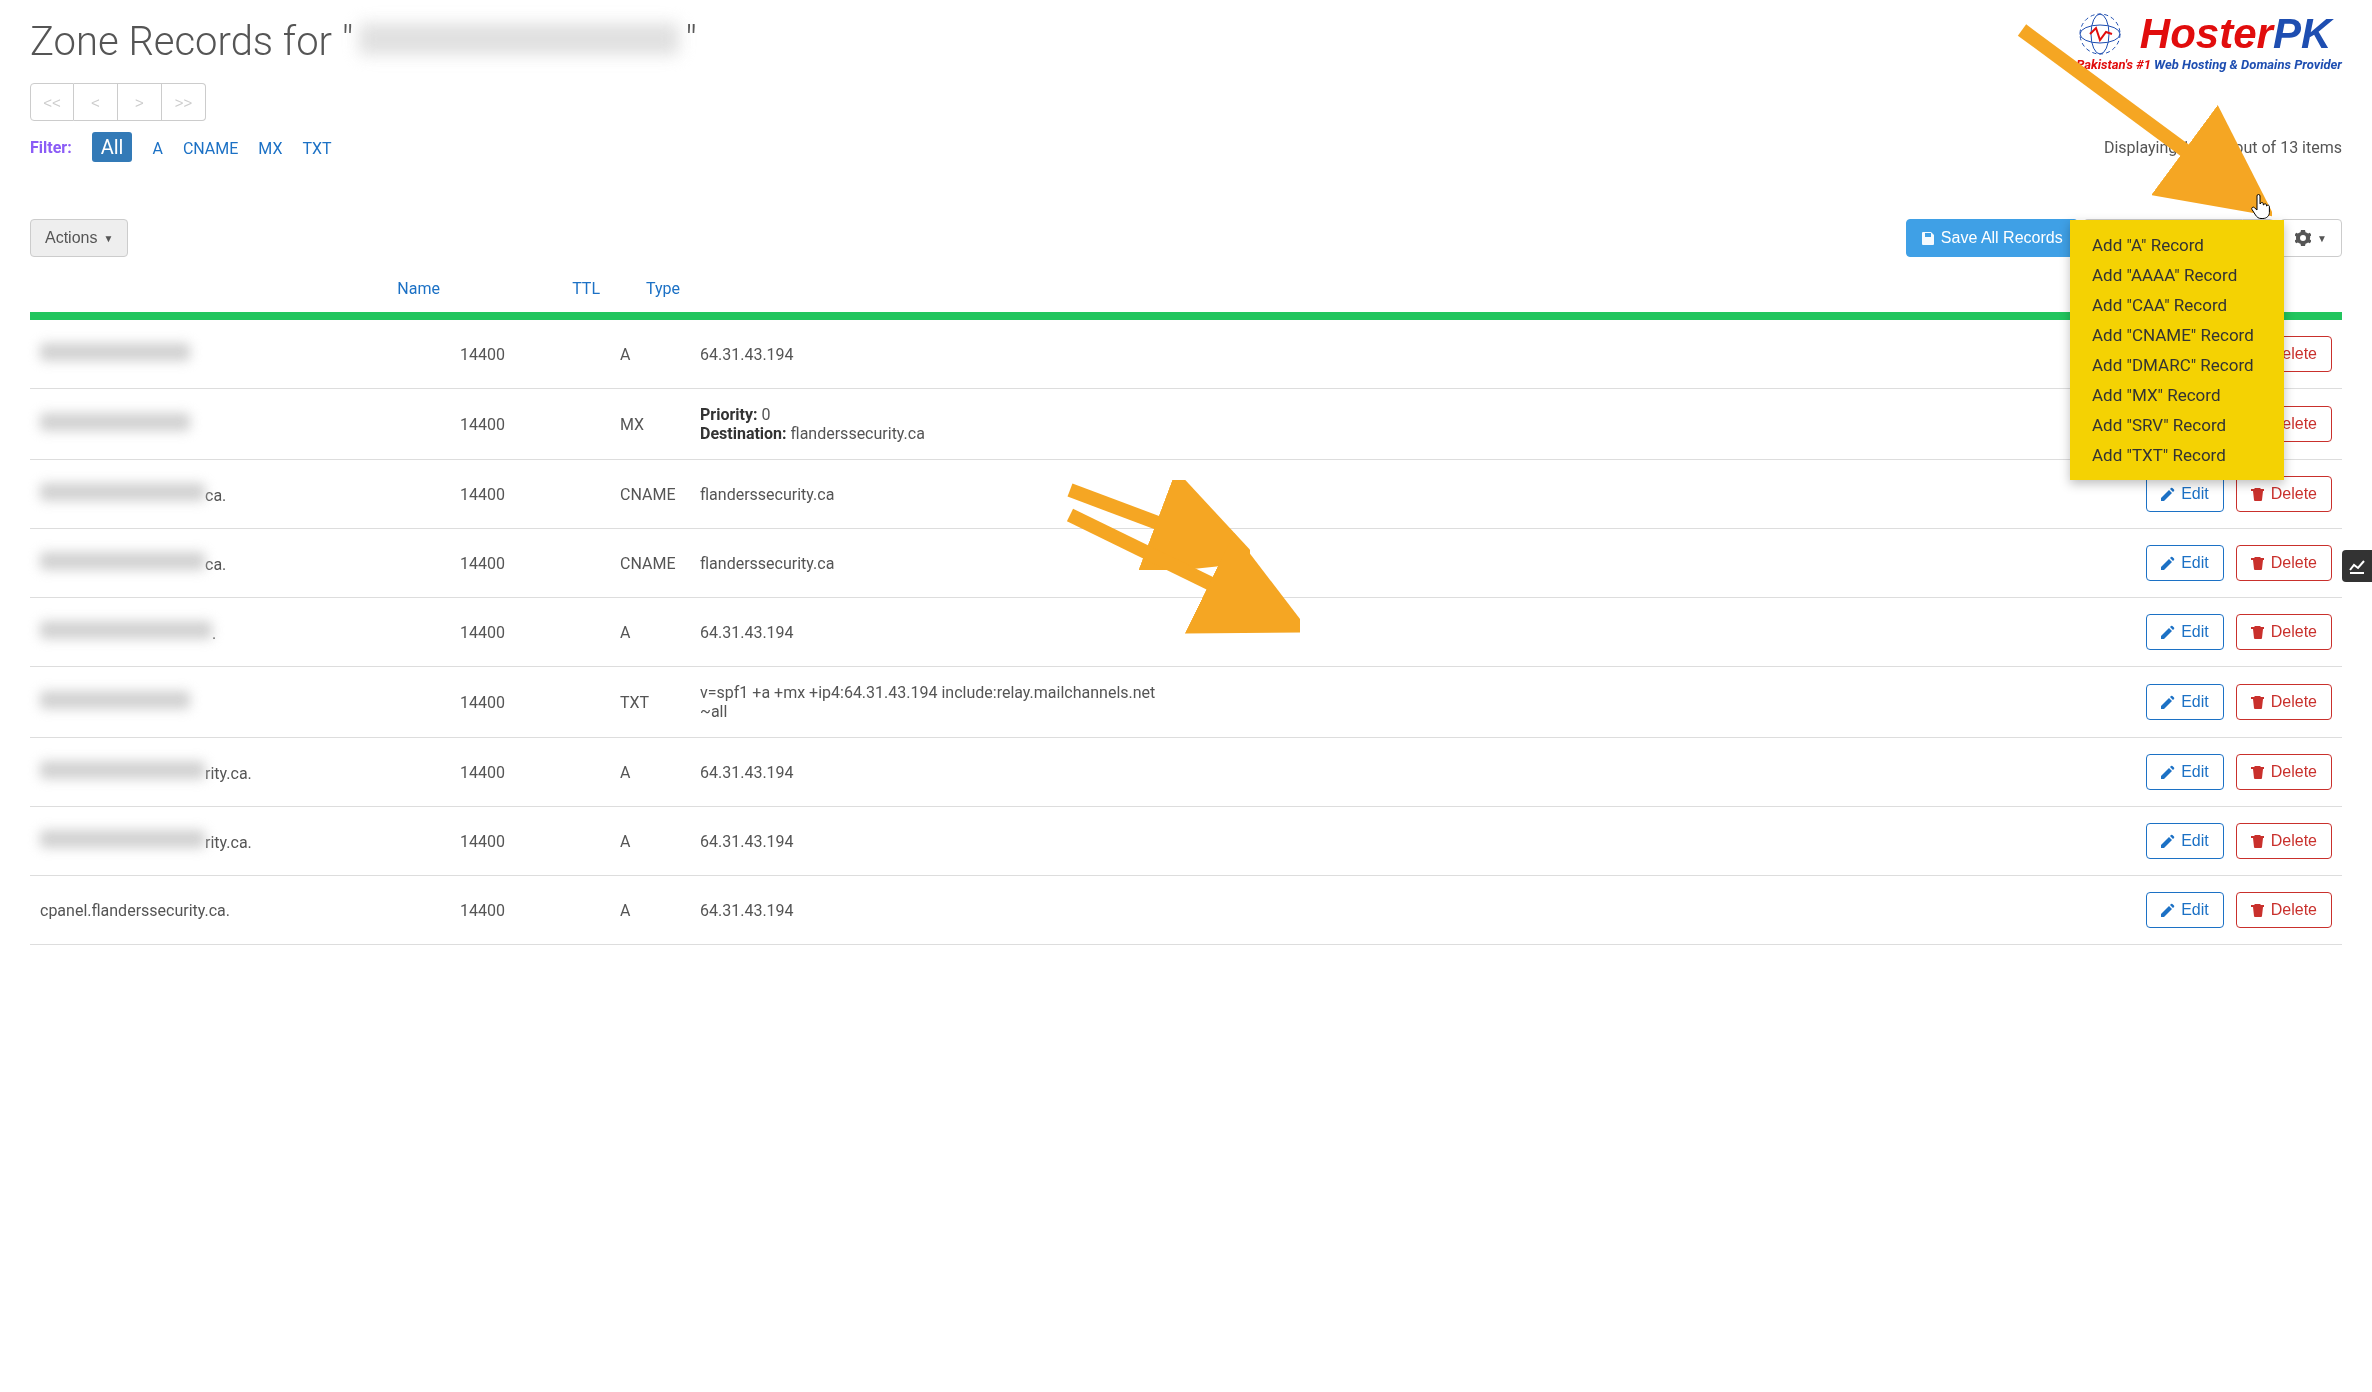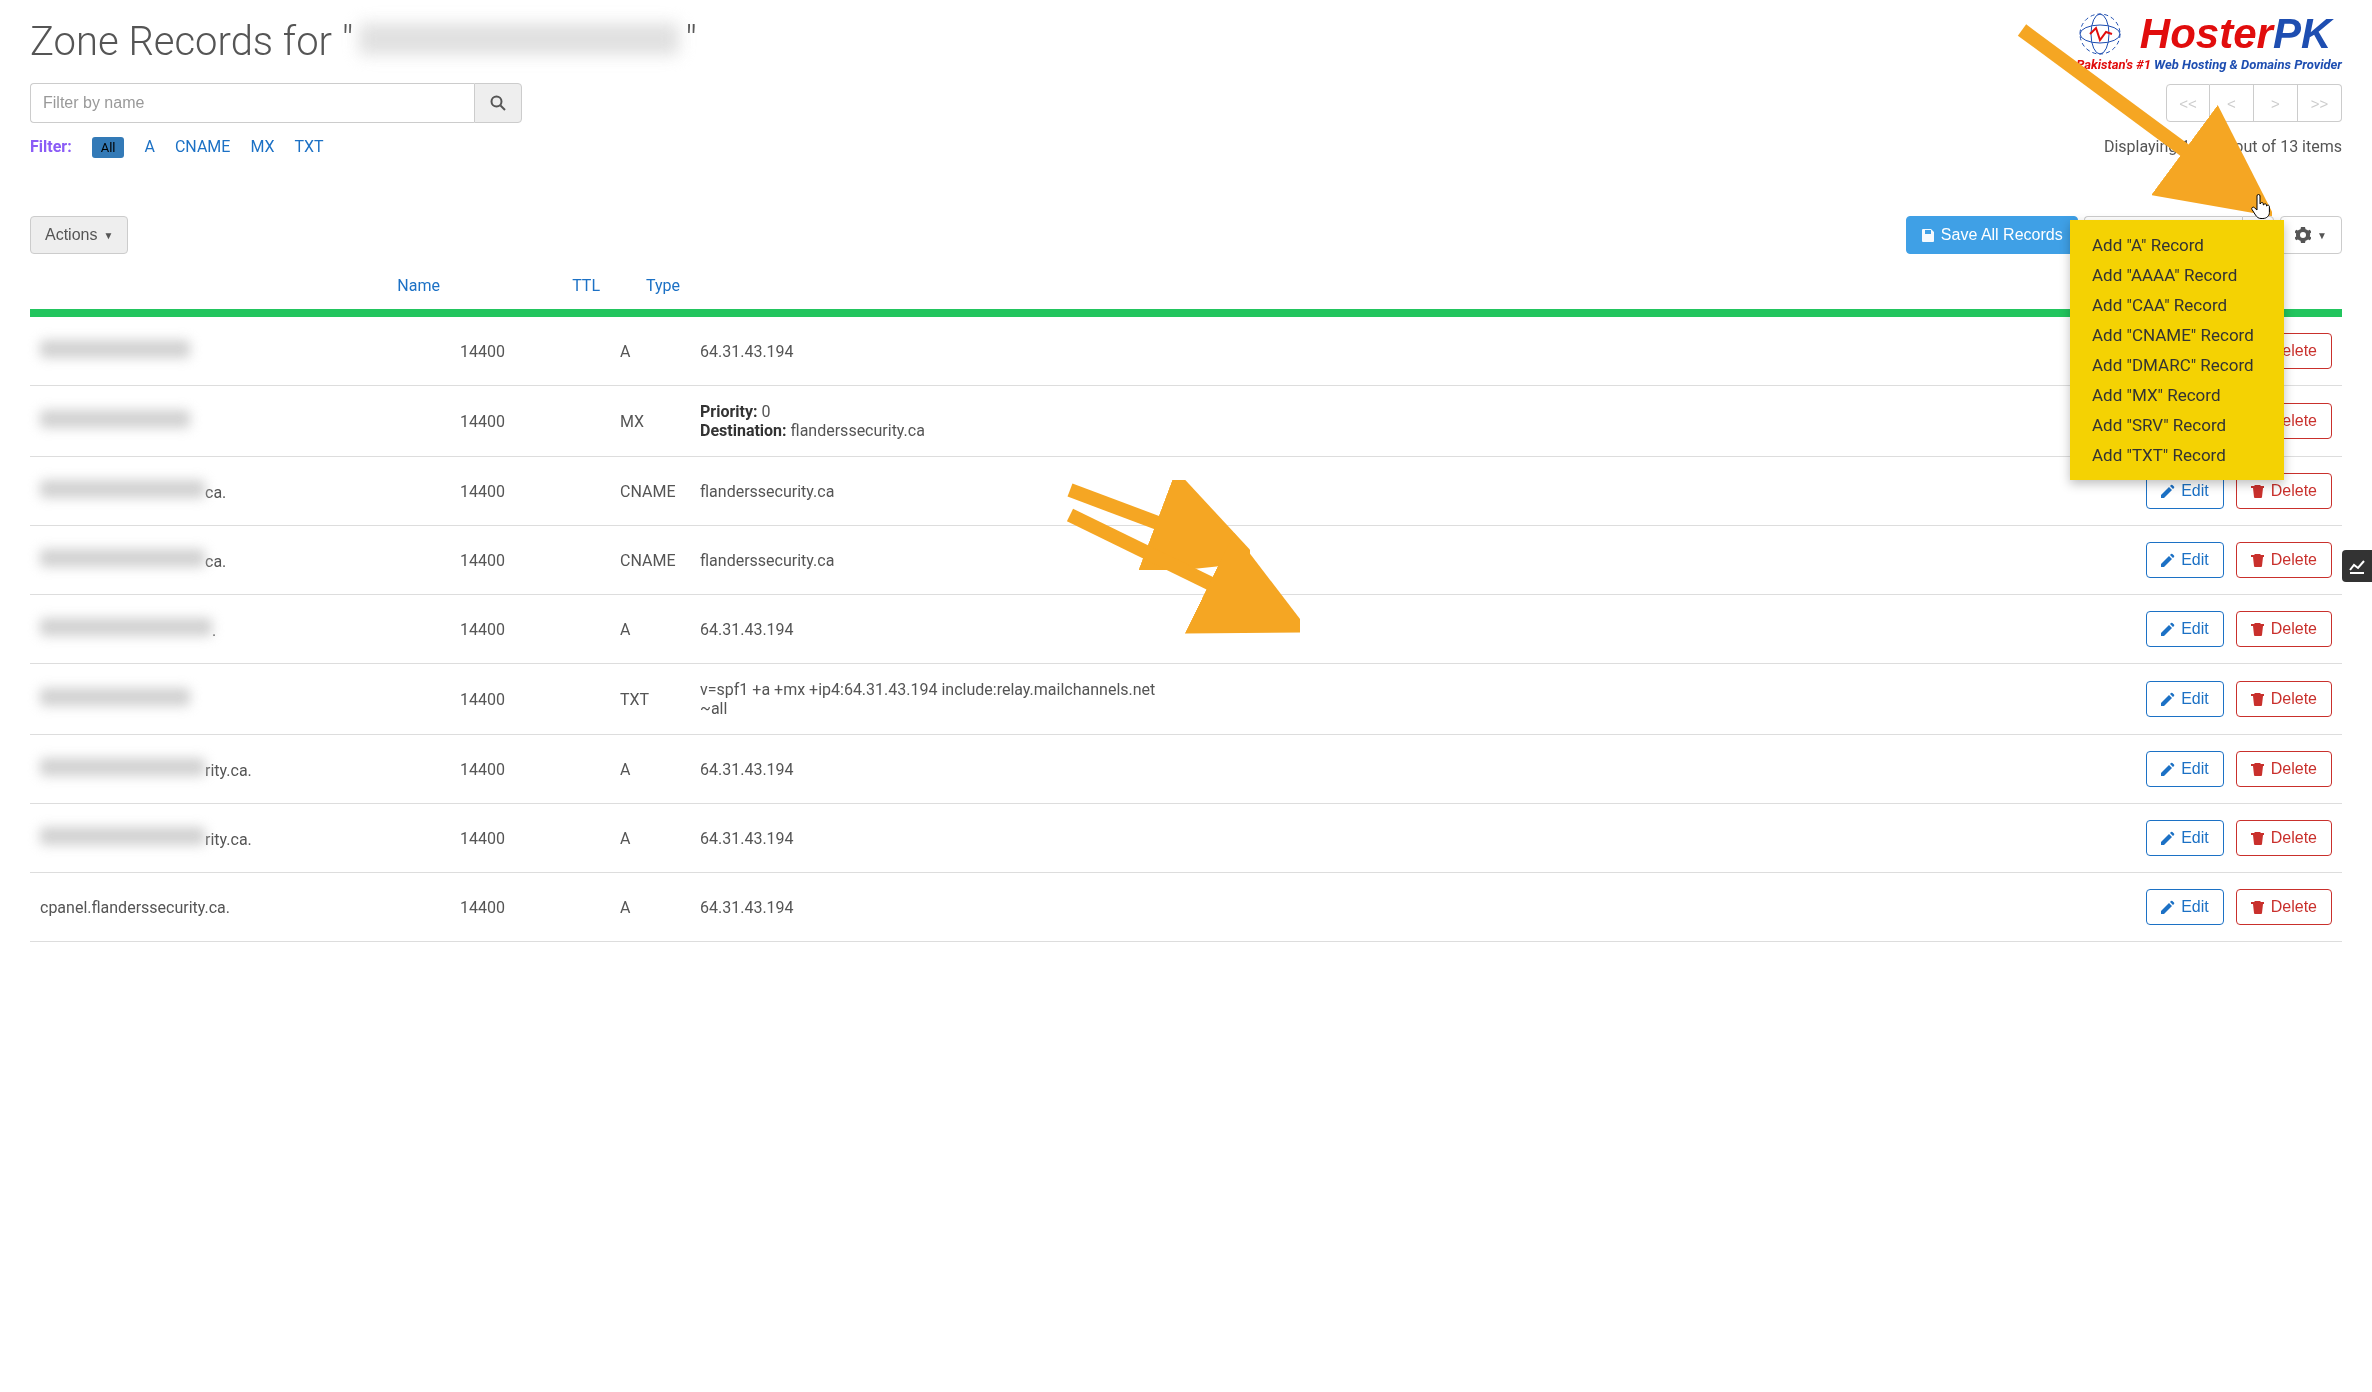--- a/index.html
+++ b/index.html
@@ -70,21 +70,21 @@
       font-size: 15px; cursor: pointer; border-radius:0;
     }
     .pager button:first-child { border-radius: 4px 0 0 4px; }
     .pager button:last-child { border-radius: 0 4px 4px 0; }
     .pager button + button { border-left: none; }
 
     .row2 { display:flex; justify-content: space-between; align-items: center; margin-top: 14px; }
     .filters { display:flex; align-items:center; gap: 18px; font-size: 16px;}
     .filters strong { color: #8b5cf6; font-weight: 700; margin-right: 2px; }
     .filter-link { color: #1c71c5; cursor: pointer; }
-    .filter-active { background:#337ab7; color:#000000; padding:3px 9px; border-radius:3px; font-size:13px; }
+    .filter-active { background:#337ab7; color:#ffffff; padding:3px 9px; border-radius:3px; font-size:20px; }
     .displaying { color:#555; font-size:16px; }
 
     .toolbar { display:flex; justify-content: space-between; align-items:center; margin-top: 20px; margin-bottom: 8px; gap: 8px;}
     .btn {
       display:inline-flex; align-items:center; gap:6px;
       height: 38px; padding: 0 14px; font-size: 16px;
       border-radius: 4px; cursor:pointer; background:#fff; border:1px solid #ccc; color:#555;margin-top:40px;
     }
     .btn-group { display:flex; align-items:center; gap: 6px; }
     .btn-inner-group { display:flex; }
@@ -163,29 +163,20 @@
         <span class="red">Hoster</span><span class="blue">PK</span>
       </div>
       <div class="logo-sub">
         <span class="red">Pakistan's #1</span>
         <span class="blue">Web Hosting &amp; Domains Provider</span>
       </div>
     </div>
   </div>
 
   <div class="filter-row">
-    <div class="input-group">
-      <input class="filter-input" placeholder="Filter by name" style="">
-      <button class="search-btn">
-        <svg width="16" height="16" viewBox="0 0 16 16">
-          <circle cx="6.5" cy="6.5" r="5" stroke="#555" stroke-width="2" fill="none"></circle>
-          <line x1="10.5" y1="10.5" x2="15" y2="15" stroke="#555" stroke-width="2"></line>
-        </svg>
-      </button>
-    </div>
     <div class="pager">
       <button>&lt;&lt;</button>
       <button>&lt;</button>
       <button>&gt;</button>
       <button>&gt;&gt;</button>
     </div>
   </div>
 
   <div class="row2">
     <div class="filters">

